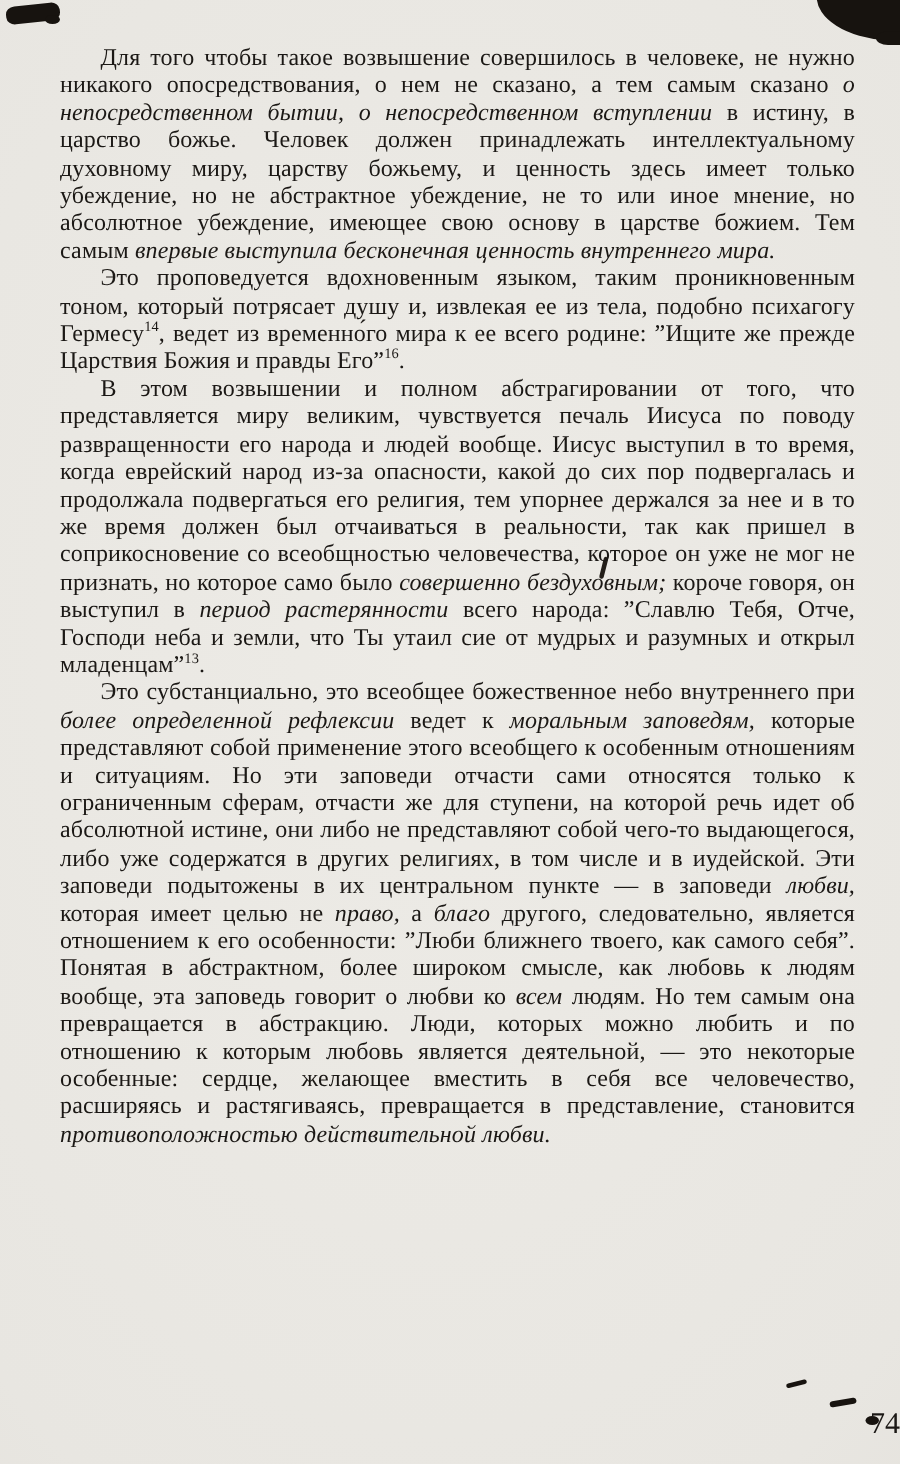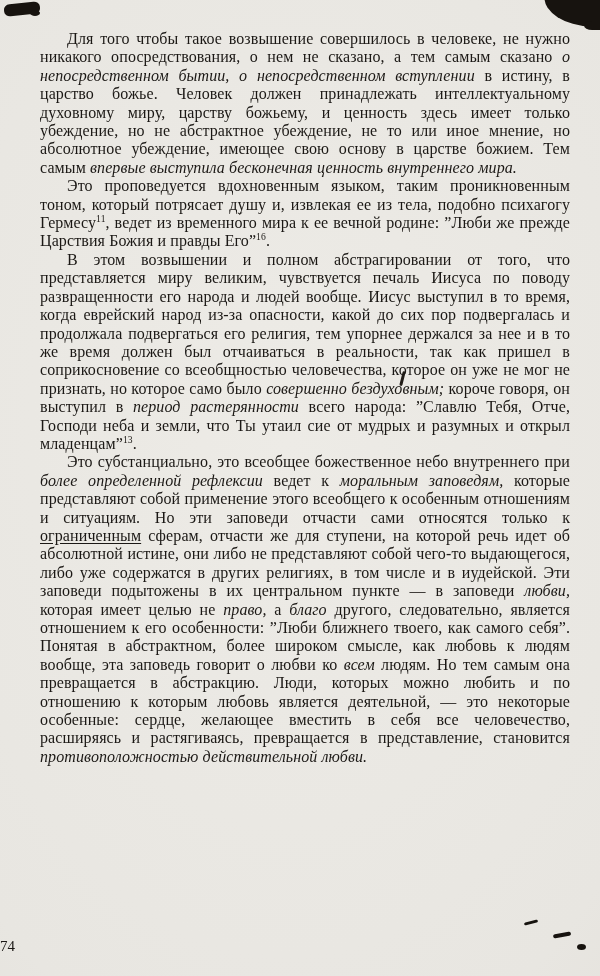--- a/index.html
+++ b/index.html
@@ -12,25 +12,25 @@
     position:absolute; inset:0;
     background: radial-gradient(130% 120% at 48% 45%, #edebe6 0%, var(--paper,#e8e6e1) 55%, #dcd8d1 100%);
   }
   .text-block {
     position:absolute; left:40px; top:30px; width:530px;
     font-size:16px; line-height:18.4px; text-align:justify;
     color:var(--ink,#1b1815); letter-spacing:0.1px;
   }
   .text-block p { margin:0; text-indent:27px; }
   .text-block em { font-style:italic;margin-top:30px; }
-  .text-block .u { text-decoration:underline; text-underline-offset:2px; }
+  .text-block .u { text-underline-offset:2px; }
   .text-block sup { font-size:0.6em; line-height:0; vertical-align:super; }
   .page-number {
-    position:absolute; left:0; right:0; top:938px; text-align:left;
-    font-size:15px; color:var(--ink,#1b1815);
+    position:absolute; left:0; right:0; top:938px; text-align:right;
+    font-size:20px; color:var(--ink,#1b1815);
   }
   .blot { position:absolute; background:#17130f; }
   .blot-tl { left:4px; top:3px; width:36px; height:12px; border-radius:6px/5px; transform:rotate(-6deg); }
   .blot-tl2 { left:30px; top:10px; width:10px; height:6px; border-radius:50%; }
   .blot-tr { right:-8px; top:-10px; width:64px; height:36px; border-radius:0 0 0 75%; transform:rotate(3deg); }
   .blot-tr2 { right:0; top:21px; width:16px; height:9px; border-radius:60% 0 0 60%; }
   .mark-pen { position:absolute; left:401px; top:371px; width:2.5px; height:15px; background:#221d18; transform:rotate(14deg); border-radius:2px; }
   .mark-br1 { left:524px; top:921px; width:14px; height:3px; transform:rotate(-14deg); border-radius:2px; }
   .mark-br2 { left:553px; top:933px; width:18px; height:3.5px; transform:rotate(-10deg); border-radius:2px; }
   .mark-br3 { left:577px; top:944px; width:9px; height:6px; border-radius:50%; }
@@ -43,19 +43,19 @@
   <div class="blot blot-tl2"></div>
   <div class="blot blot-tr"></div>
   <div class="blot blot-tr2"></div>
   <div class="mark-pen"></div>
   <div class="blot mark-br1"></div>
   <div class="blot mark-br2"></div>
   <div class="blot mark-br3"></div>
 
   <div class="text-block">
       <p><span>Для того чтобы такое возвышение совершилось в человеке, не нужно никакого опосредствования, о нем не сказано, а тем самым сказано </span><em>о непосредственном бытии, о непосредственном вступлении</em><span> в истину, в царство божье. Человек должен принадлежать интеллектуальному духовному миру, царству божьему, и ценность здесь имеет только убеждение, но не абстрактное убеждение, не то или иное мнение, но абсолютное убеждение, имеющее свою основу в царстве божием. Тем самым </span><em>впервые выступила бесконечная ценность внутреннего мира.</em></p>
-      <p><span>Это проповедуется вдохновенным языком, таким проникновенным тоном, который потрясает душу и, извлекая ее из тела, подобно психагогу Гермесу</span><sup>11</sup><span>, ведет из временно́го мира к ее вечной родине: ”Люби же прежде Царствия Божия и правды Его”</span><sup>16</sup><span>.</span></p>
+      <p><span>Это проповедуется вдохновенным языком, таким проникновенным тоном, который потрясает душу и, извлекая ее из тела, подобно психагогу Гермесу</span><sup>14</sup><span>, ведет из временно́го мира к ее всего родине: ”Ищите же прежде Царствия Божия и правды Его”</span><sup>16</sup><span>.</span></p>
       <p><span>В этом возвышении и полном абстрагировании от того, что представляется миру великим, чувствуется печаль Иисуса по поводу развращенности его народа и людей вообще. Иисус выступил в то время, когда еврейский народ из-за опасности, какой до сих пор подвергалась и продолжала подвергаться его религия, тем упорнее держался за нее и в то же время должен был отчаиваться в реальности, так как пришел в соприкосновение со всеобщностью человечества, которое он уже не мог не признать, но которое само было </span><em>совершенно бездуховным;</em><span> короче говоря, он выступил в </span><em>период растерянности</em><span> всего народа: ”Славлю Тебя, Отче, Господи неба и земли, что Ты утаил сие от мудрых и разумных и открыл младенцам”</span><sup>13</sup><span>.</span></p>
       <p><span>Это субстанциально, это всеобщее божественное небо внутреннего при </span><em>более определенной рефлексии</em><span> ведет к </span><em>моральным заповедям,</em><span> которые представляют собой применение этого всеобщего к особенным отношениям и ситуациям. Но эти заповеди отчасти сами относятся только к </span><span class="u">ограниченным</span><span> сферам, отчасти же для ступени, на которой речь идет об абсолютной истине, они либо не представляют собой чего-то выдающегося, либо уже содержатся в других религиях, в том числе и в иудейской. Эти заповеди подытожены в их центральном пункте — в заповеди </span><em>любви,</em><span> которая имеет целью не </span><em>право,</em><span> а </span><em>благо</em><span> другого, следовательно, является отношением к его особенности: ”Люби ближнего твоего, как самого себя”. Понятая в абстрактном, более широком смысле, как любовь к людям вообще, эта заповедь говорит о любви ко </span><em>всем</em><span> людям. Но тем самым она превращается в абстракцию. Люди, которых можно любить и по отношению к которым любовь является деятельной, — это некоторые особенные: сердце, желающее вместить в себя все человечество, расширяясь и растягиваясь, превращается в представление, становится </span><em>противоположностью действительной любви.</em></p>
     </div>
 
   <div class="page-number">74</div>
 </div>
 
 </body></html>

